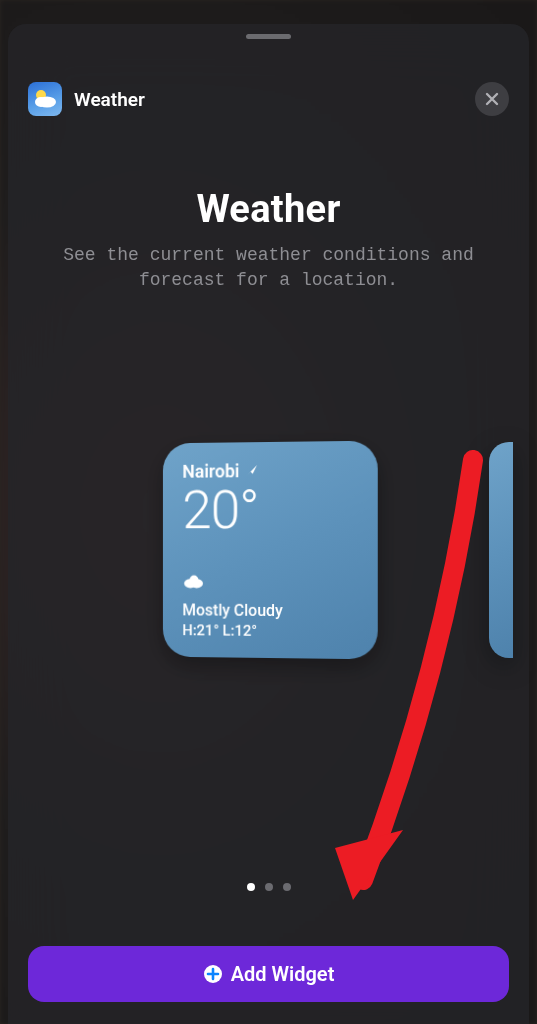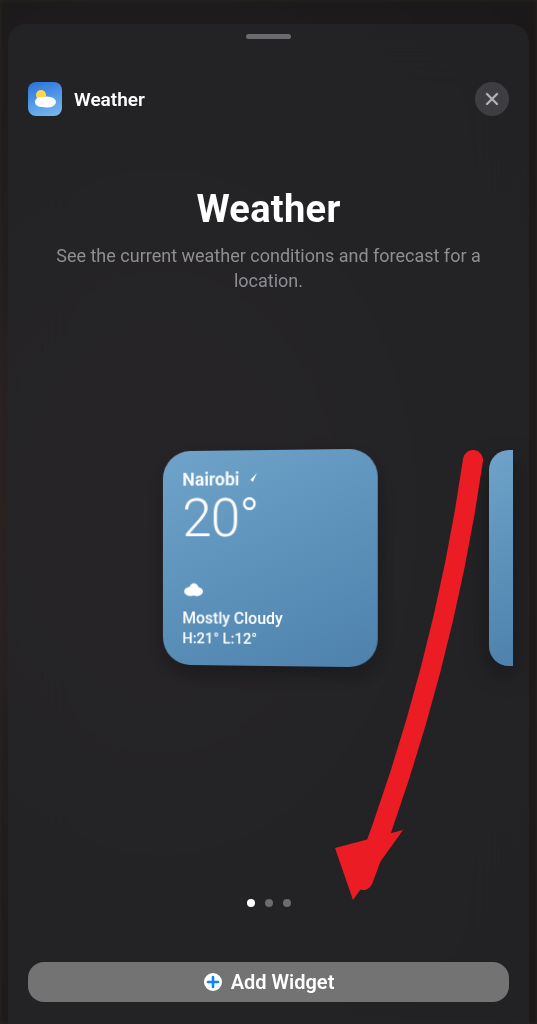--- a/index.html
+++ b/index.html
@@ -87,20 +87,21 @@
       font-size: 38px;
       font-weight: 700;
       letter-spacing: 0.3px;
     }
     .subtitle {
       color: #8e8e93;
       font-size: 18px;
       text-align: center;
       line-height: 1.4;
       margin-top: 12px;
+      font-family: Liberation Mono, monospace;
     }
     .widget-area {
       flex: 1;
       display: flex;
       align-items: center;
       justify-content: center;
       position: relative;
       width: 100%;
       margin-top: -40px;
     }
@@ -158,23 +159,23 @@
       justify-content: center;
       margin-top: 8px;
     }
     .dot {
       width: 8px; height: 8px; border-radius: 50%;
       background: #6b6b70;
     }
     .dot.active { background: #fff; }
     .add-btn {
       margin: 26px 20px 22px;
-      height: 40px;
+      height: 56px;
       border-radius: 16px;
-      background: #737373;
+      background: #6d28d9;
       display: flex;
       align-items: center;
       justify-content: center;
       gap: 8px;
       color: #fff;
       font-size: 20px;
       font-weight: 600;
       cursor: pointer;
     }
     .add-btn svg { width: 20px; height: 20px; }

